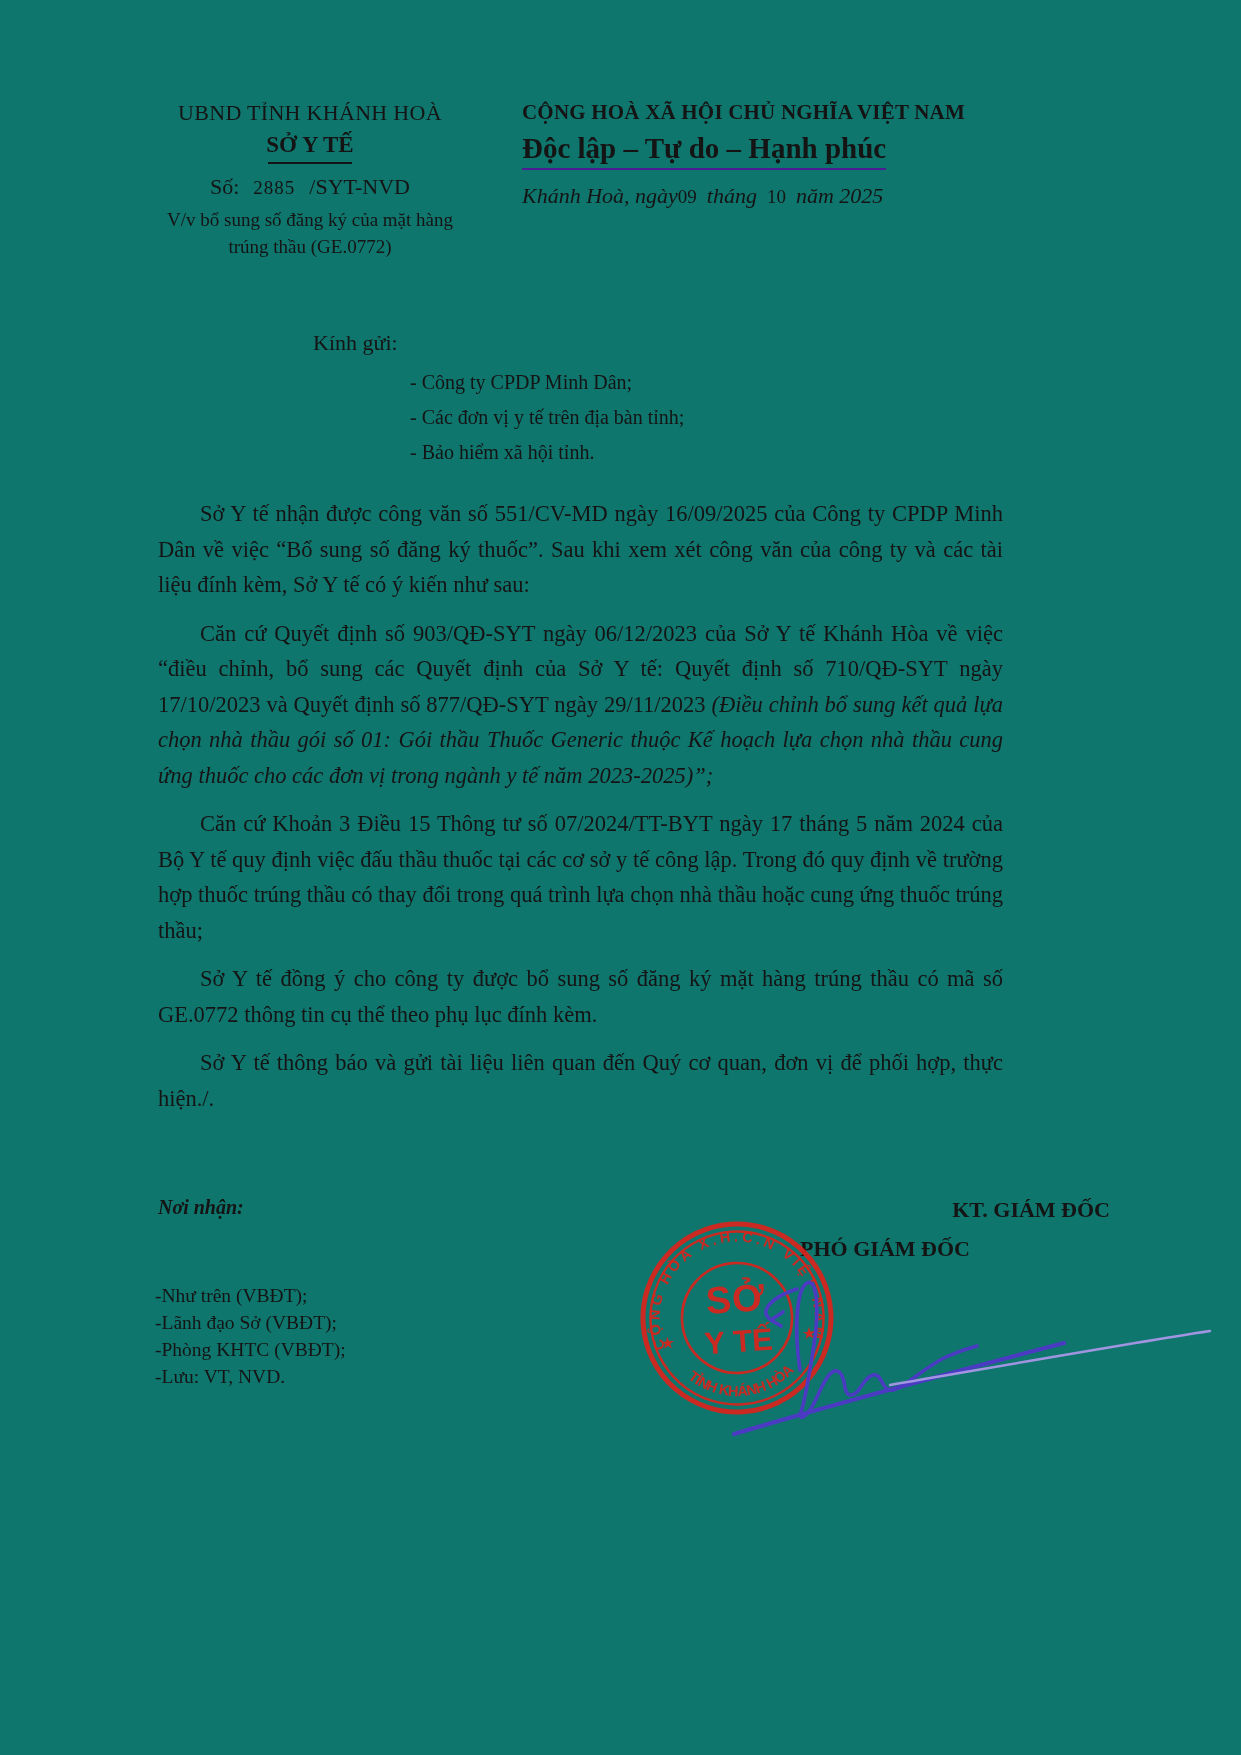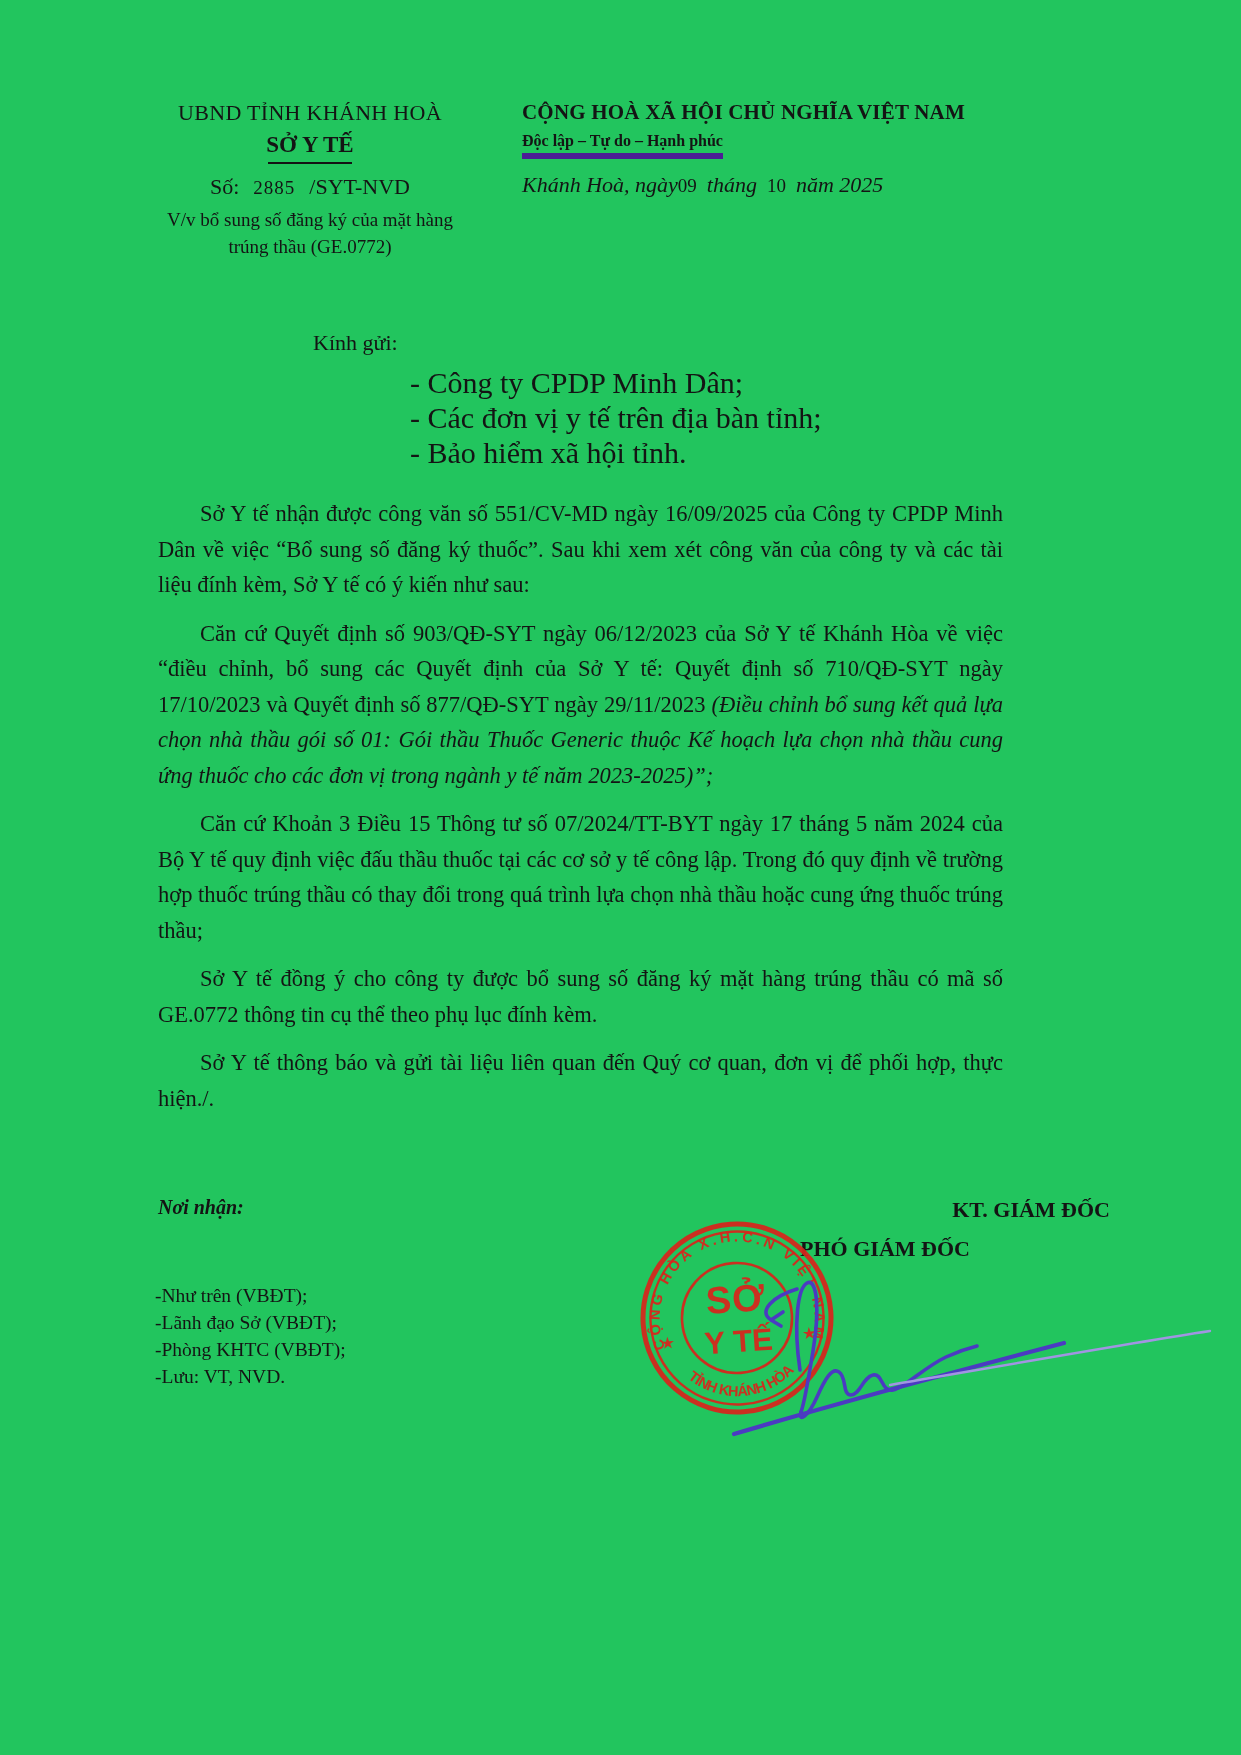--- a/index.html
+++ b/index.html
@@ -1,20 +1,20 @@
 <!DOCTYPE html>
 <html lang="vi"><head>
 <meta charset="utf-8">
 <style>
   html,body{margin:0;padding:0;background:#e8e8e8;}
   .page{
     position:relative;
     width:1241px;height:1755px;
     margin:0 auto;
-    background:#22c55e;
+    background:#0f766e;
     font-family:"Liberation Serif", serif;
     color:#141414;
     overflow:hidden;
   }
   
   .hdr-left{
     position:absolute;left:120px;top:100px;width:380px;
     text-align:center;
   }
   .hdr-left .org-parent{font-size:22px;letter-spacing:.3px;}
@@ -22,30 +22,30 @@
   .hdr-left .org-rule{width:84px;height:2px;background:#141414;margin:4px auto 0 auto;}
   .num-line{margin-top:10px;font-size:22px;}
   .num-val{font-size:19px;letter-spacing:1px;padding:0 14px;}
   .subject{font-size:19px;line-height:27px;margin-top:6px;}
   .hdr-right{
     position:absolute;left:522px;top:100px;width:475px;
     text-align:left;
   }
   .hdr-right .national{font-size:21px;font-weight:bold;letter-spacing:.2px;}
   .hdr-right .motto{
-    font-size:16px;font-weight:bold;margin-top:7px;
-    display:inline-block;padding-bottom:3px;border-bottom:6px solid #4c1d95;
+    font-size:29px;font-weight:bold;margin-top:7px;
+    display:inline-block;padding-bottom:3px;border-bottom:2px solid #4c1d95;
   }
   .date-line{margin-top:13px;font-size:22px;font-style:italic;}
   .date-plain{font-style:normal;font-size:19px;}
   .date-day{margin-right:10px;}
   .date-month{margin:0 10px;}
   
   .salutation{position:absolute;left:313px;top:330px;font-size:22px;}
-  .recipients{position:absolute;left:410px;top:365px;font-size:30px;}
+  .recipients{position:absolute;left:410px;top:365px;font-size:20px;}
   .recipients .r-item{height:35px;line-height:35px;}
   
   .body-text{
     position:absolute;left:158px;top:496px;width:853px;
     font-size:22.5px;line-height:35.5px;text-align:justify;
   }
   .body-para{margin:0 8px 13px 0;text-indent:42px;}
   .body-para .it{font-style:italic;}
   
   .noinhan-label{

